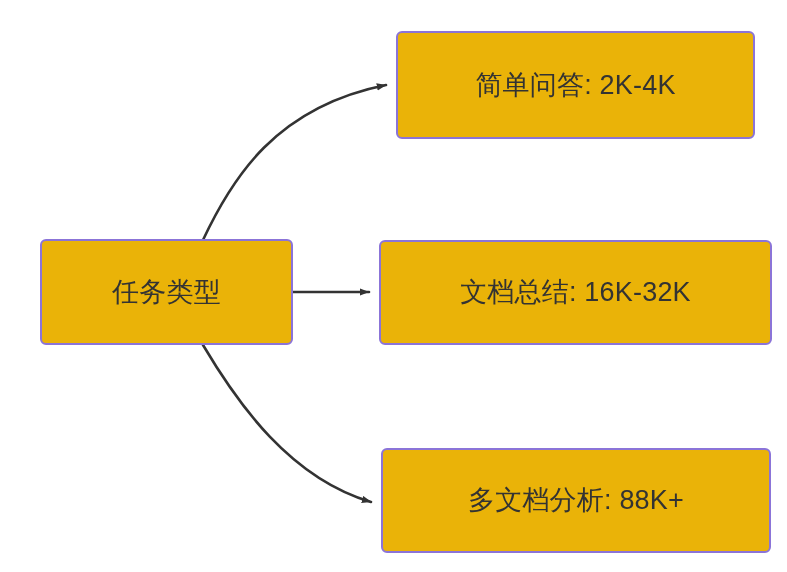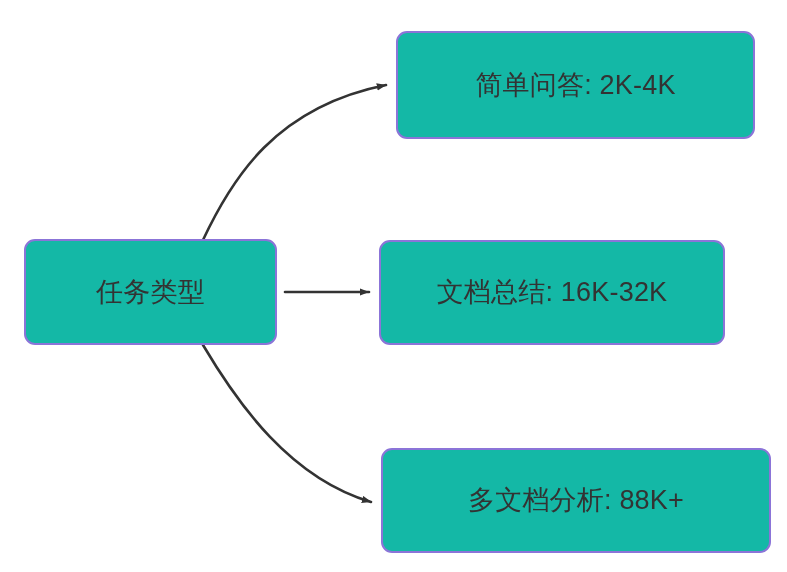--- a/index.html
+++ b/index.html
@@ -22,54 +22,54 @@
   #edge-layer {
     position: absolute;
     left: 0;
     top: 0;
     width: 787px;
     height: 572px;
   }
   .node {
     position: absolute;
     box-sizing: border-box;
-    background: #14b8a6;
+    background: #eab308;
     border: 2px solid #8b74d8;
-    border-radius: 11px;
+    border-radius: 6px;
     display: flex;
     align-items: center;
     justify-content: center;
     z-index: 2;
   }
   .node-label {
     color: #333333;
     font-size: 27px;
     line-height: 1.2;
     letter-spacing: 0.2px;
     white-space: nowrap;
     text-align: center;
   }
   
   #node-source {
-    left: 24px;
+    left: 40px;
     top: 239px;
     width: 253px;
     height: 106px;
   }
   
   #node-target-0 {
     left: 396px;
     top: 31px;
     width: 359px;
     height: 108px;
   }
   #node-target-1 {
     left: 379px;
     top: 240px;
-    width: 346px;
+    width: 393px;
     height: 105px;
   }
   #node-target-2 {
     left: 381px;
     top: 448px;
     width: 390px;
     height: 105px;
   }
 </style>
 </head>

